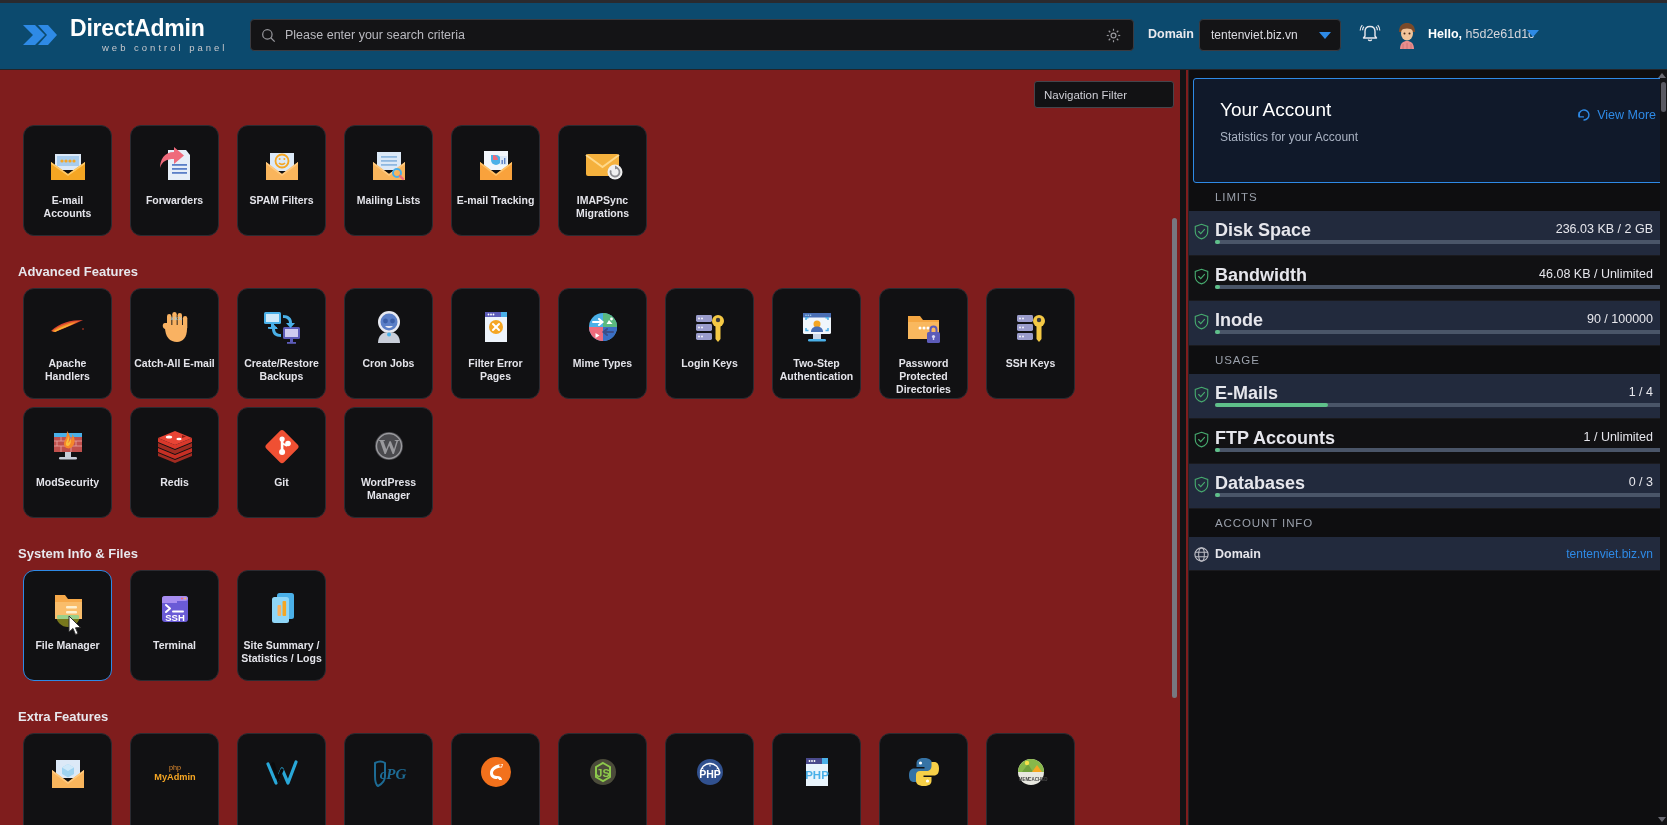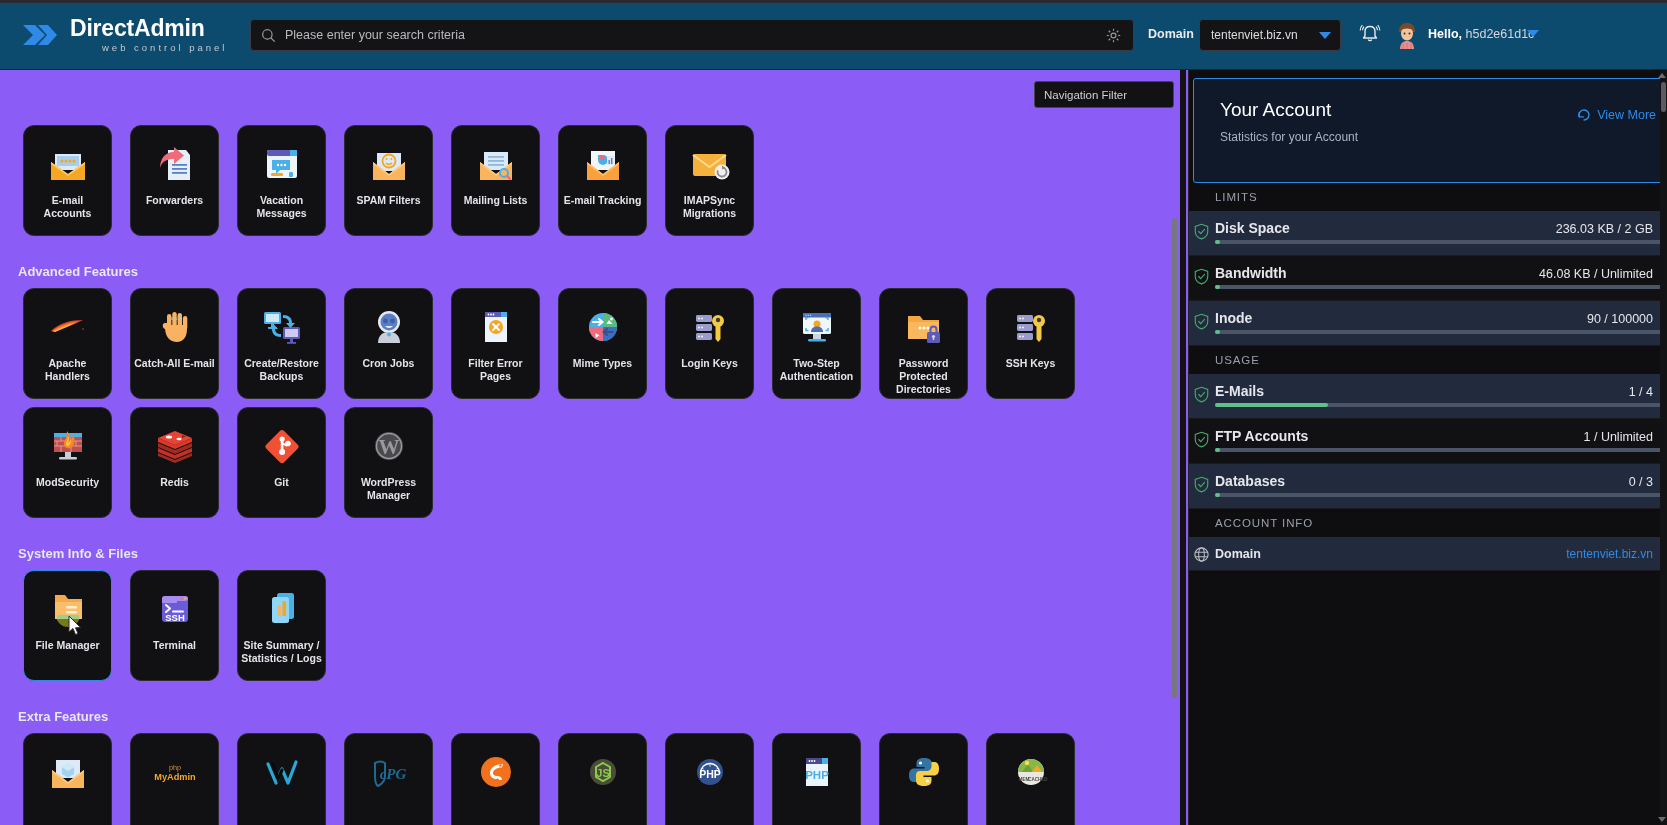--- a/index.html
+++ b/index.html
@@ -81,21 +81,21 @@
     position: absolute; left: 1527px; top: 30px;
     width: 0; height: 0; border-left: 6px solid transparent;
     border-right: 6px solid transparent; border-top: 7px solid #2e8ae6;
     cursor: pointer;
   }
 
   
   #main {
     position: absolute; top: 70px; left: 0;
     width: 1188px; height: 755px;
-    background: #8b5cf6;
+    background: #7f1d1d;
     overflow: hidden;
   }
   .nav-filter {
     position: absolute; right: 14px; top: 11px;
     width: 140px; height: 27px;
     border: 1px solid #45454c; border-radius: 3px;
     background: #121214;
     color: #cfcfd6; font-size: 11.5px;
     padding: 0 9px; outline: none;
     font-family: "Liberation Sans", sans-serif;
@@ -179,21 +179,21 @@
     padding: 9px 0 0 26px;
     border-bottom: 1px solid #1a1a1e;
   }
   .stat-row.alt { background: #222a3d; }
   .stat-row.plain { background: #111113; }
   .stat-ico {
     position: absolute; left: 4px; top: 12px;
     width: 17px; height: 17px;
   }
   .stat-name {
-    font-size: 14px; font-weight: bold; color: #e6e6ec;
+    font-size: 18px; font-weight: bold; color: #e6e6ec;
   }
   .stat-val {
     position: absolute; right: 14px; top: 11px;
     font-size: 12.5px; color: #e6e6ec; white-space: nowrap;
   }
   .bar-track {
     position: absolute; left: 26px; right: 0; bottom: 11px;
     height: 4px; background: #4a5568; border-radius: 2px;
   }
   .bar-fill {
@@ -350,38 +350,20 @@
                 <rect x="20" y="24" width="15" height="1.8"></rect>
                 <rect x="20" y="28" width="15" height="1.8"></rect>
               </g>
             <path d="M22 8 C12 8 8 16 8 24 C10 17 15 15 22 15 L22 20 L32 11.5 L22 3 Z" fill="#ef6b7c"></path>
           </svg>
         </div>
         <div class="tile-label">Forwarders</div>
       </div>
 
 
-      <div class="tile">
-        <div class="tile-ico">
-          <svg width="46" height="40" viewBox="0 0 46 40">
-            <rect x="8" y="6" width="30" height="28" rx="2" fill="#eef4fb"></rect>
-            <rect x="8" y="6" width="30" height="6" rx="2" fill="#5c5bb8"></rect>
-            <rect x="31" y="6" width="7" height="6" fill="#4ab0e8"></rect>
-            <path d="M13 16 L31 16 L31 26 L21 26 L17 30 L17 26 L13 26 Z" fill="#4ab0e8"></path>
-            <g fill="#ffffff">
-                <circle cx="19" cy="21" r="1.2"></circle>
-                <circle cx="22.5" cy="21" r="1.2"></circle>
-                <circle cx="26" cy="21" r="1.2"></circle>
-              </g>
-            <rect x="12" y="29" width="12" height="3" rx="1.2" fill="#f5a623"></rect>
-            <rect x="30" y="28" width="4" height="5" rx="1" fill="#4ab0e8"></rect>
-          </svg>
-        </div>
-        <div class="tile-label">Vacation Messages</div>
-      </div>
 
       <div class="tile">
         <div class="tile-ico">
           <svg width="46" height="40" viewBox="0 0 46 40">
             <path d="M11 9 L35 9 L35 27 L11 27 Z" fill="#dce9f7"></path>
             <circle cx="23" cy="17" r="6.5" fill="none" stroke="#f5a623" stroke-width="1.8"></circle>
             <circle cx="20.6" cy="15" r="1" fill="#f5a623"></circle>
               <circle cx="25.4" cy="15" r="1" fill="#f5a623"></circle>
             <path d="M20 19 a4 4 0 0 0 6 0" fill="none" stroke="#f5a623" stroke-width="1.6"></path>
             <path d="M7 18 L23 30 L39 18 L39 36 L7 36 Z" fill="#f9b55c"></path>

